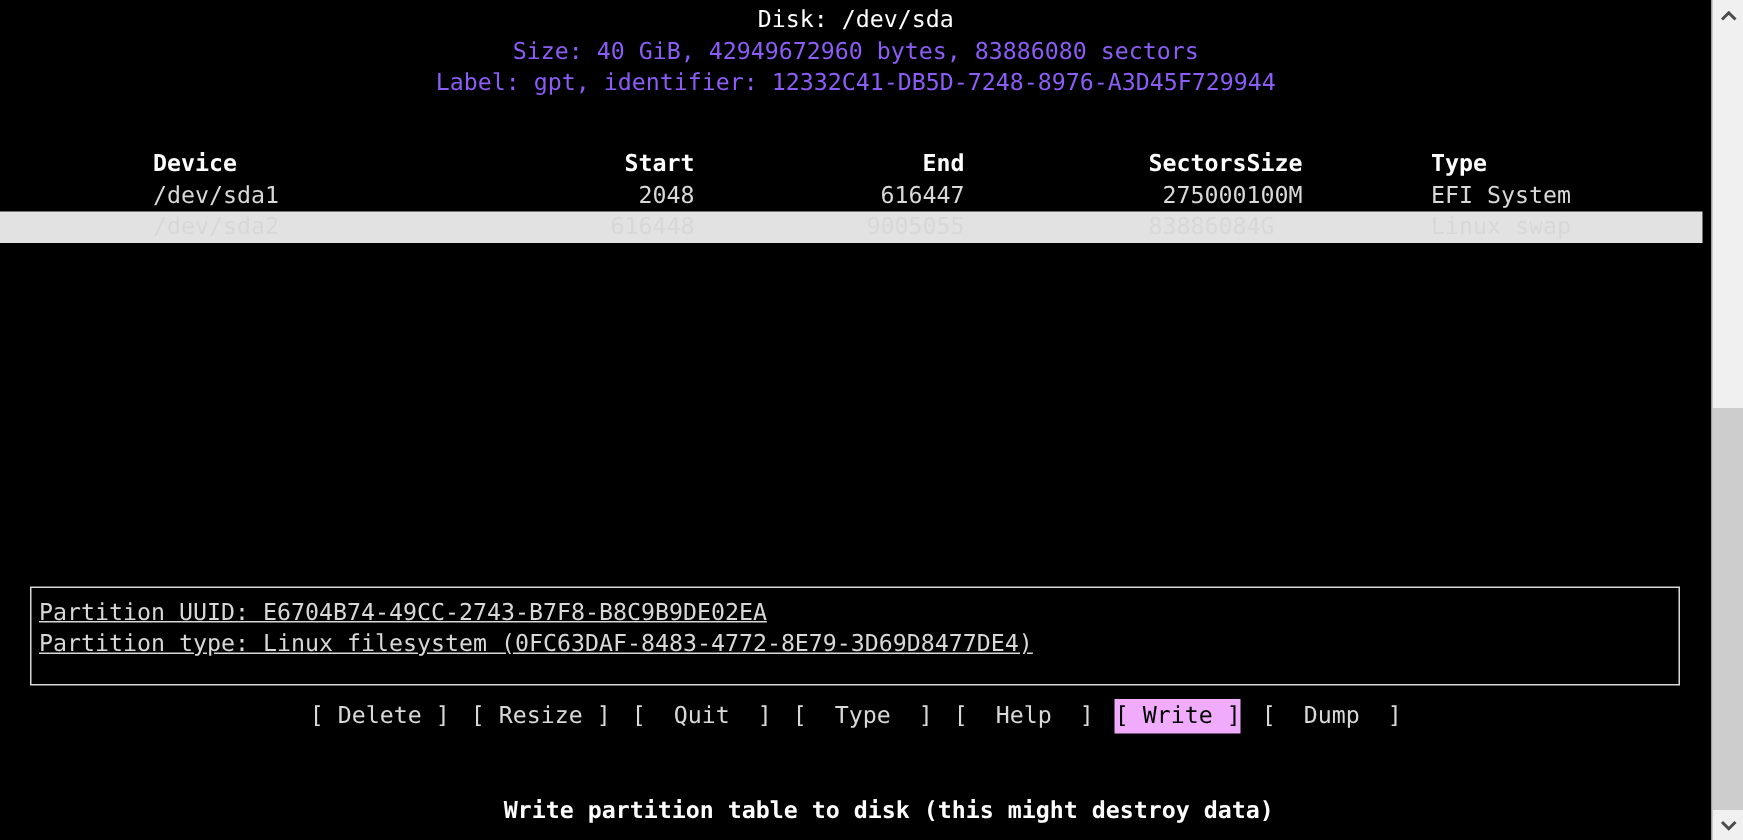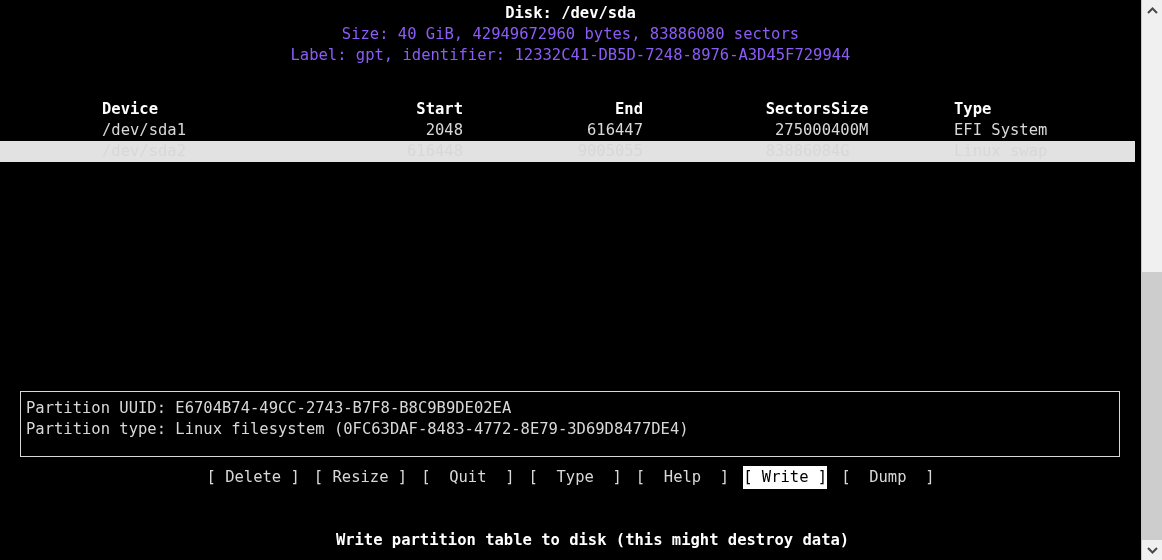--- a/index.html
+++ b/index.html
@@ -16,21 +16,21 @@
   
   #terminal {
     position:absolute;
     left:0; top:0;
     width:1141px; height:560px;
     background:#000;
     overflow:hidden;
   }
   .row { white-space:pre; height:21px; }
   .center { text-align:center; }
-  .bold { font-weight:bold; color:#ffffff; }
+  .bold { font-weight:normal; color:#ffffff; }
 
   
   #disk-header { padding-top:3px; }
   #disk-header .sub { color:#8b5cf6; }
 
   
   #partition-table { margin-top:12px; }
   .ptrow {
     white-space:pre;
     height:21px;
@@ -53,39 +53,39 @@
   .c-type   { padding-left:8px; text-align:right; }
 
   
   #info-box {
     position:absolute;
     left:20px; top:391px;
     width:1100px; height:66px;
     border:1px solid #d8d8d8;
     padding:6px 0 0 5px;
   }
-  #info-box .row { color:#d8d8d8; }
+  #info-box .row { color:#d8d8d8;text-decoration:underline; }
 
   
   #button-bar {
     position:absolute;
     left:0; top:466px;
     width:1141px;
     text-align:center;
     white-space:pre;
   }
   .btn {
     display:inline-block;
     white-space:pre;
     color:#d8d8d8;
     background:transparent;
     padding:1px 0;
   }
   .btn.selected {
-    background:#ffffff;
+    background:#f0abfc;
     color:#000000;
   }
   .btn-gap { display:inline-block; width:14px; }
 
   
   #status-line {
     position:absolute;
     left:0; top:530px;
     width:1141px;
     text-align:center;
@@ -130,21 +130,21 @@
     <div class="row center sub">Label: gpt, identifier: 12332C41-DB5D-7248-8976-A3D45F729944</div>
   </div>
 
   <div id="partition-table">
 
     <div class="ptrow header">
       <span class="cell c-mark"></span><span class="cell c-device">Device</span><span class="cell c-start">Start</span><span class="cell c-end">End</span><span class="cell c-sect">Sectors</span><span class="cell c-size">Size</span><span class="cell c-type">Type</span>
     </div>
 
     <div class="ptrow">
-      <span class="cell c-mark"></span><span class="cell c-device">/dev/sda1</span><span class="cell c-start">2048</span><span class="cell c-end">616447</span><span class="cell c-sect">275000</span><span class="cell c-size">400M</span><span class="cell c-type">EFI System</span>
+      <span class="cell c-mark"></span><span class="cell c-device">/dev/sda1</span><span class="cell c-start">2048</span><span class="cell c-end">616447</span><span class="cell c-sect">275000</span><span class="cell c-size">100M</span><span class="cell c-type">EFI System</span>
     </div>
 
     <div class="ptrow">
       <span class="cell c-mark"></span><span class="cell c-device">/dev/sda2</span><span class="cell c-start">616448</span><span class="cell c-end">9005055</span><span class="cell c-sect">8388608</span><span class="cell c-size">4G</span><span class="cell c-type">Linux swap</span>
     </div>
 
     <div class="ptrow selected">
       <span class="cell c-mark">&gt;&gt;</span><span class="cell c-device">/dev/sda3</span><span class="cell c-start">9005056</span><span class="cell c-end">83886046</span><span class="cell c-sect">74880991</span><span class="cell c-size">35.7G</span><span class="cell c-type">Linux filesystem</span>
     </div>
 

